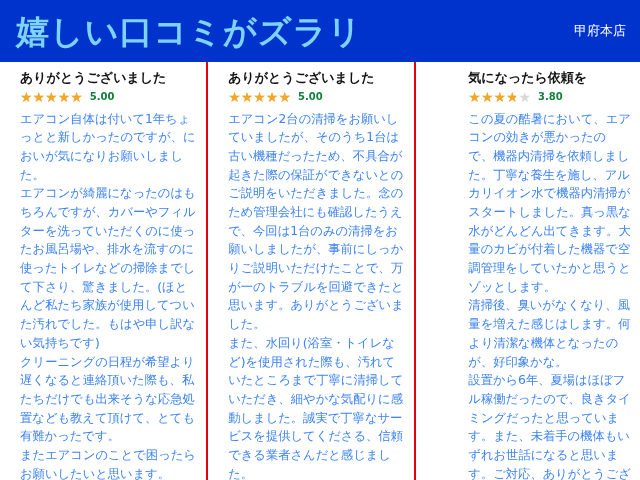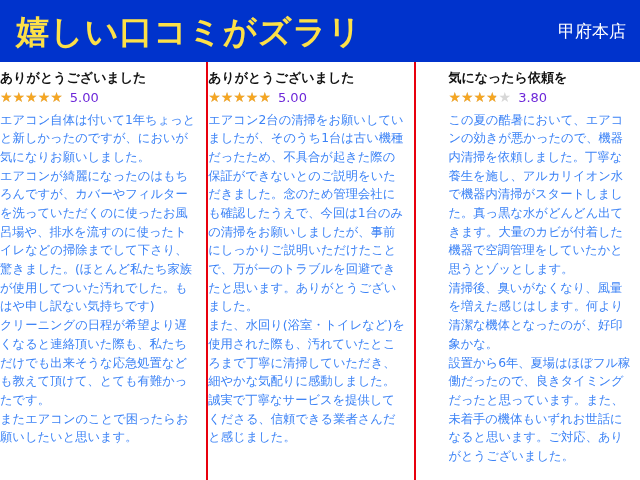--- a/index.html
+++ b/index.html
@@ -25,46 +25,46 @@
     position: relative;
     height: 62px;
     background: #0033cc;
     display: flex;
     align-items: center;
     justify-content: space-between;
     padding: 0 10px 0 16px;
     box-sizing: border-box;
   }
   .header-title {
-    color: #fde047;
+    color: #7dd3fc;
     font-size: 33px;
     font-weight: bold;
     letter-spacing: 1px;
     line-height: 1;
     white-space: nowrap;
   }
   .header-right {
     color: #ffffff;
-    font-size: 17px;
+    font-size: 13px;
     line-height: 1.45;
     text-align: left;
     white-space: nowrap;
     padding-right: 4px;
   }
   
   .columns {
     display: flex;
     height: 418px;
     box-sizing: border-box;
     background: #ffffff;
   }
   .col {
     position: relative;
     box-sizing: border-box;
-    padding: 8px 9px 6px 0;
+    padding: 8px 9px 6px 20px;
     overflow: hidden;
   }
   .col-1 { width: 214px; border-right: 2px solid #e8000d; }
   .col-2 { width: 214px; border-right: 2px solid #e8000d; }
   .col-3 { width: 197px; margin-left: 32px; }
 
   .card-title {
     font-size: 13px;
     font-weight: bold;
     color: #111111;
@@ -89,23 +89,23 @@
   }
   .stars .fill {
     position: absolute;
     left: 0;
     top: 0;
     overflow: hidden;
     color: #f5a623;
     white-space: nowrap;
   }
   .score {
-    font-size: 13px;
-    font-weight: normal;
-    color: #6d28d9;
+    font-size: 10px;
+    font-weight: bold;
+    color: #15803d;
   }
   .review-body {
     font-size: 12.3px;
     line-height: 1.52;
     color: #3b82f6;
     text-align: left;
     word-break: break-all;
     white-space: pre-wrap;
   }
 </style>

